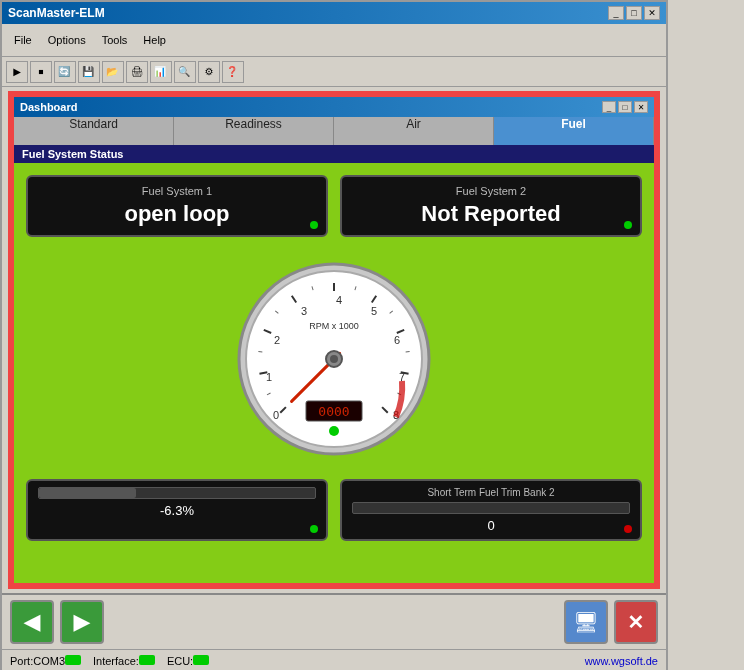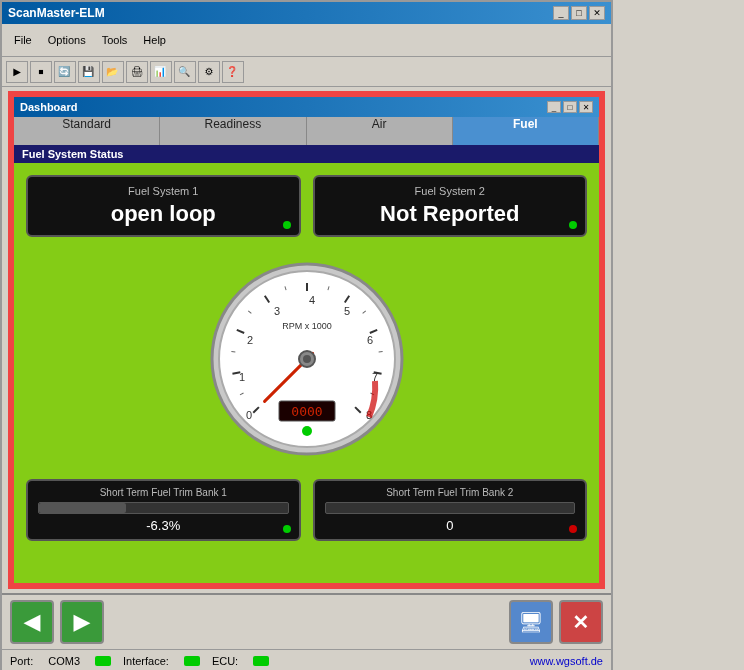--- a/index.html
+++ b/index.html
@@ -7,21 +7,21 @@
       width: 744px;
       height: 670px;
       background: #d4d0c8;
       font-family: 'Tahoma', 'Arial', sans-serif;
       font-size: 12px;
       overflow: hidden;
     }
 
     
     .outer-window {
-      width: 613px;
+      width: 668px;
       height: 670px;
       background: #d4d0c8;
       border: 2px solid #999;
     }
 
     
     .outer-titlebar {
       background: linear-gradient(to right, #0058a0, #3a90d0);
       height: 22px;
       display: flex;
@@ -303,22 +303,21 @@
       border-top: 1px solid #999;
       justify-content: space-between;
     }
     .statusbar-left {
       display: flex;
       align-items: center;
       gap: 12px;
     }
     .status-item {
       display: flex;
-      align-items: center;
-      gap: 15px;
+      gap: 0;
     }
     .status-dot {
       width: 16px;
       height: 10px;
       background: #00cc00;
       border-radius: 2px;
       display: inline-block;
     }
     .statusbar-right {
       color: #0000cc;
@@ -464,21 +463,20 @@
               <text x="0" y="57" font-size="13" fill="#cc2200" text-anchor="middle" font-family="monospace">0000</text>
             </g>
 
             <circle cx="100" cy="172" r="5" fill="#00cc00"></circle>
           </svg>
         </div>
       </div>
 
       <div class="bottom-gauges-row">
         <div class="bottom-gauge-box">
-          <div class="bottom-gauge-label">Short Term Fuel Trim Bank 1</div>
           <div class="bottom-gauge-bar-track">
             <div class="bottom-gauge-bar-fill" style="width:35%"></div>
           </div>
           <div class="bottom-gauge-value">-6.3%</div>
           <div class="bottom-gauge-indicator indicator-green"></div>
         </div>
         <div class="bottom-gauge-box">
           <div class="bottom-gauge-label">Short Term Fuel Trim Bank 2</div>
           <div class="bottom-gauge-bar-track">
             <div class="bottom-gauge-bar-fill" style="width:0%"></div>

